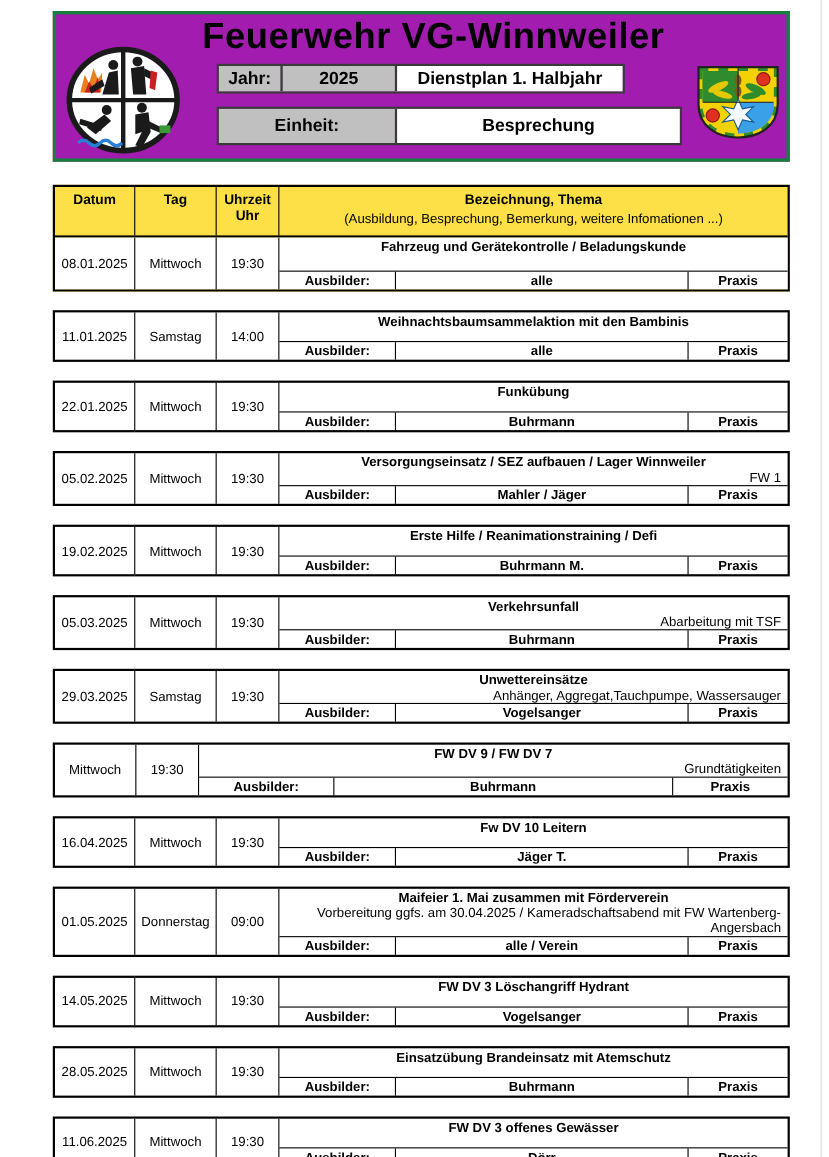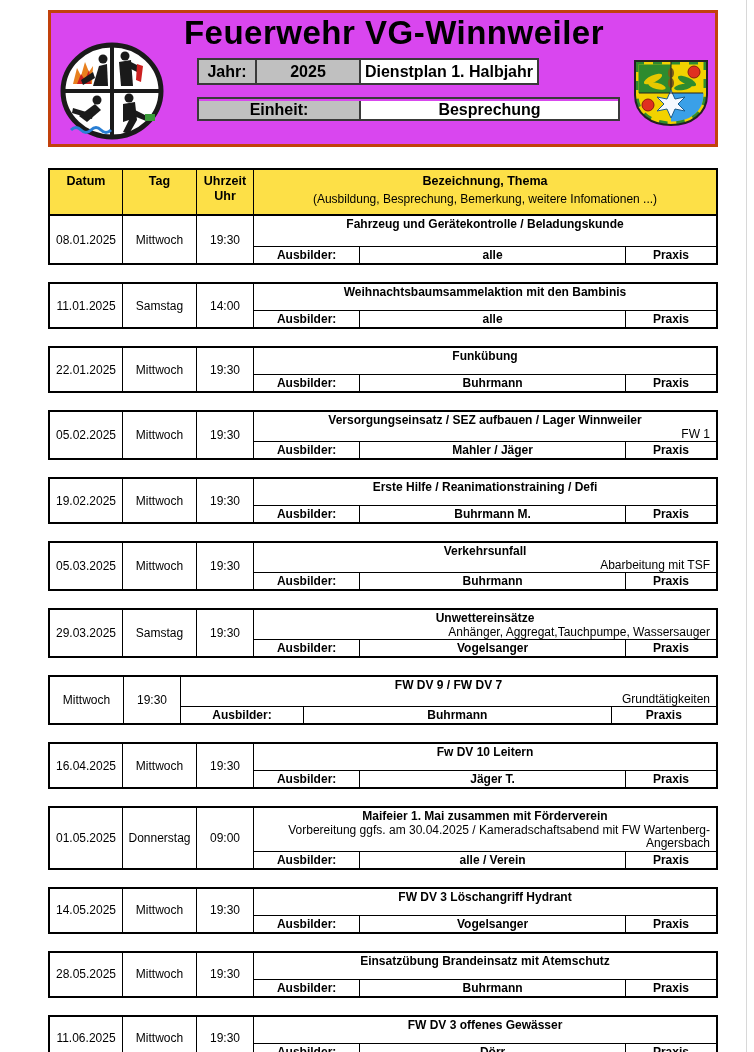--- a/index.html
+++ b/index.html
@@ -4,34 +4,34 @@
 <style>
   html,body { margin:0; padding:0; }
   body {
     width:754px; height:1052px; position:relative; overflow:hidden;
     background:#ffffff; color:#000;
     font-family:"Liberation Sans", sans-serif;
   }
   
   .header-box {
     position:absolute; left:48px; top:10px; width:670px; height:137px;
-    border:3px solid #c2410c; box-sizing:border-box; background:#d946ef;padding-left:22px;
+    border:3px solid #15803d; box-sizing:border-box; background:#a21caf;padding-left:22px;
   }
   .doc-title {
     text-align:center; font-weight:bold; font-size:33px; line-height:37px;
     margin-top:1px; letter-spacing:0.5px;
   }
   .fire-logo { position:absolute; left:8px; top:29px; }
   .coat-logo { position:absolute; right:4px; top:44px; }
   .info-row {
     position:absolute; left:146px; display:flex; box-sizing:border-box;
     border:2px solid #3a3a3a; font-weight:bold; font-size:16px;
   }
-  .row-jahr { top:45px; width:342px; height:27px; }
-  .row-einheit { top:84px; width:423px; height:24px;align-items:flex-end; }
+  .row-jahr { top:45px; width:371px; height:27px; }
+  .row-einheit { top:84px; width:423px; height:35px; }
   .ib-cell { display:flex; align-items:center; justify-content:center; box-sizing:border-box; }
   .gray { background:#c0c0c0; }
   .c-jahr-label { width:56px; }
   .c-year { width:104px; border-left:2px solid #3a3a3a; }
   .c-plan { flex:1; border-left:2px solid #3a3a3a; background:#fff; }
   .c-einheit-label { width:160px; }
   .c-unit { flex:1; border-left:2px solid #3a3a3a; background:#fff; }
   
   .table-wrap { position:absolute; left:48px; top:168px; width:670px; }
   .first-box { border:2.5px solid #000; box-sizing:border-box; background:#fde047; }

